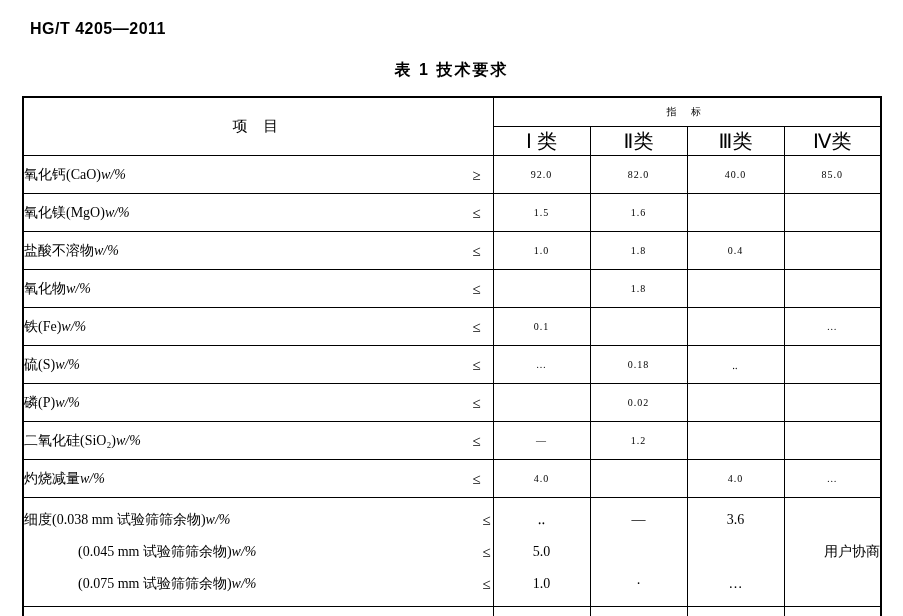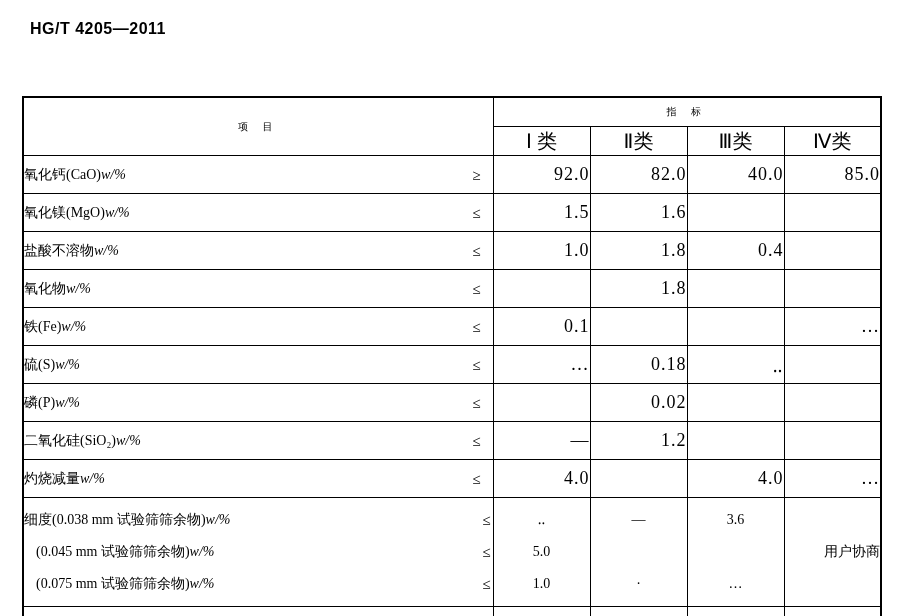--- a/index.html
+++ b/index.html
@@ -60,21 +60,21 @@
     vertical-align: middle;
   }
   table.spec {
     border: 2px solid #000;
   }
   .col-item { width: 470px; }
   .col-val { width: 97px; }
 
   .hdr-item {
     text-align: center;
-    font-size: 10px;
+    font-size: 15px;
     letter-spacing: 6px;
     height: 56px;
   }
   .hdr-index {
     text-align: center;
     font-size: 10px;
     letter-spacing: 6px;
     height: 28px;
   }
   .hdr-class {
@@ -94,22 +94,22 @@
     font-family: Liberation Serif, serif;
   }
   .row-item .op {
     position: absolute;
     right: 12px;
     top: 50%;
     transform: translateY(-50%);
     font-size: 15px;
   }
   .cell-val {
-    text-align: right;
-    font-size: 18px;
+    text-align: center;
+    font-size: 10px;
     letter-spacing: 1px;
   }
   .ital {
     font-family: "Liberation Serif", serif;
     font-style: italic;
   }
   .fineness-cell {
     height: 108px;
     padding: 6px 10px 6px 10px;
     position: relative;
@@ -122,21 +122,21 @@
     height: 32px;
     line-height: 32px;
   }
   .fineness-cell .ln .op {
     position: absolute;
     right: 2px;
     top: 0;
     line-height: 32px;
     font-size: 15px;
   }
-  .indent { padding-left: 12px; }
+  .indent { padding-left: 12px; margin-left: 42px; }
   .fine-vals {
     vertical-align: top;
     text-align: center;
     font-size: 14px;
     padding-top: 0;
   }
   .fine-vals .ln {
     height: 32px;
     line-height: 32px;
   }
@@ -147,20 +147,21 @@
   }
   .last-row td { height: 37px; }
 </style>
 </head>
 <body>
 
 <div class="page">
 
   <div class="std-header">HG/T 4205—2011</div>
 
+  <div class="table-title">表 1  技术要求</div>
 
   <div class="table-wrap">
     <table class="spec">
       <colgroup>
         <col class="col-item">
         <col class="col-val">
         <col class="col-val">
         <col class="col-val">
         <col class="col-val">
       </colgroup>

